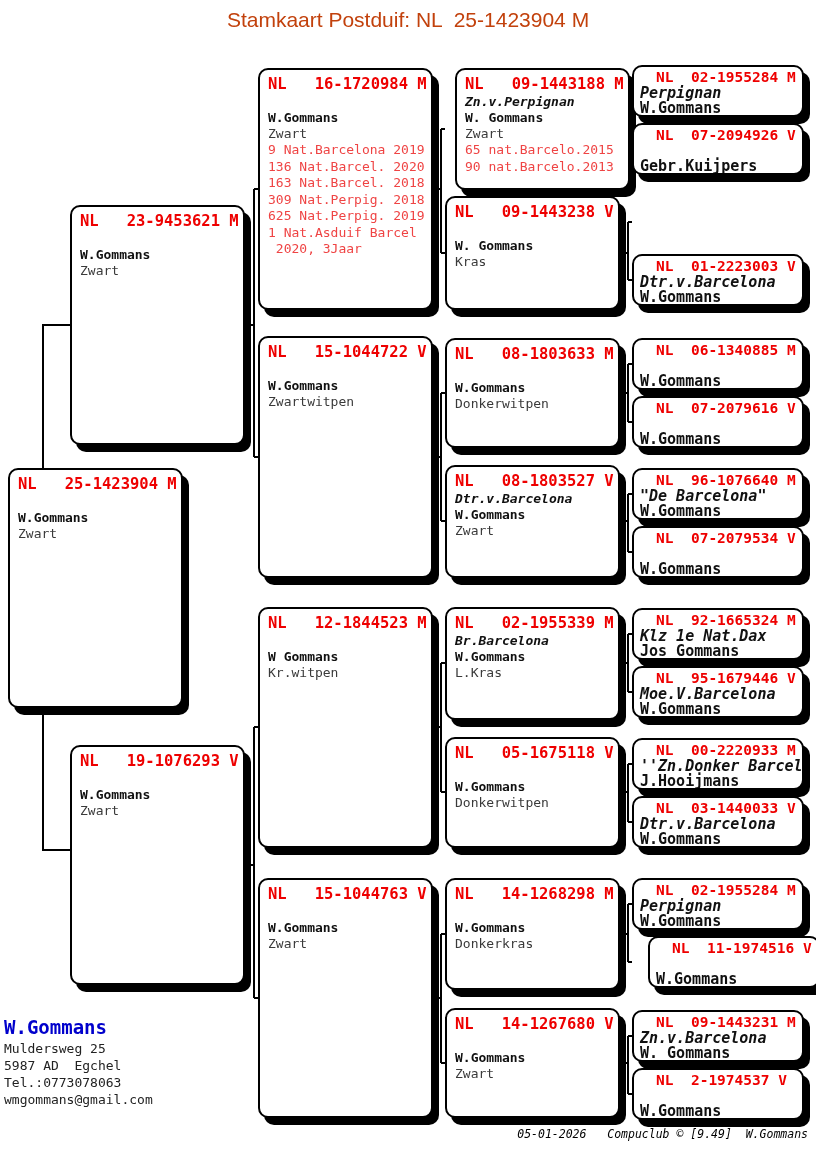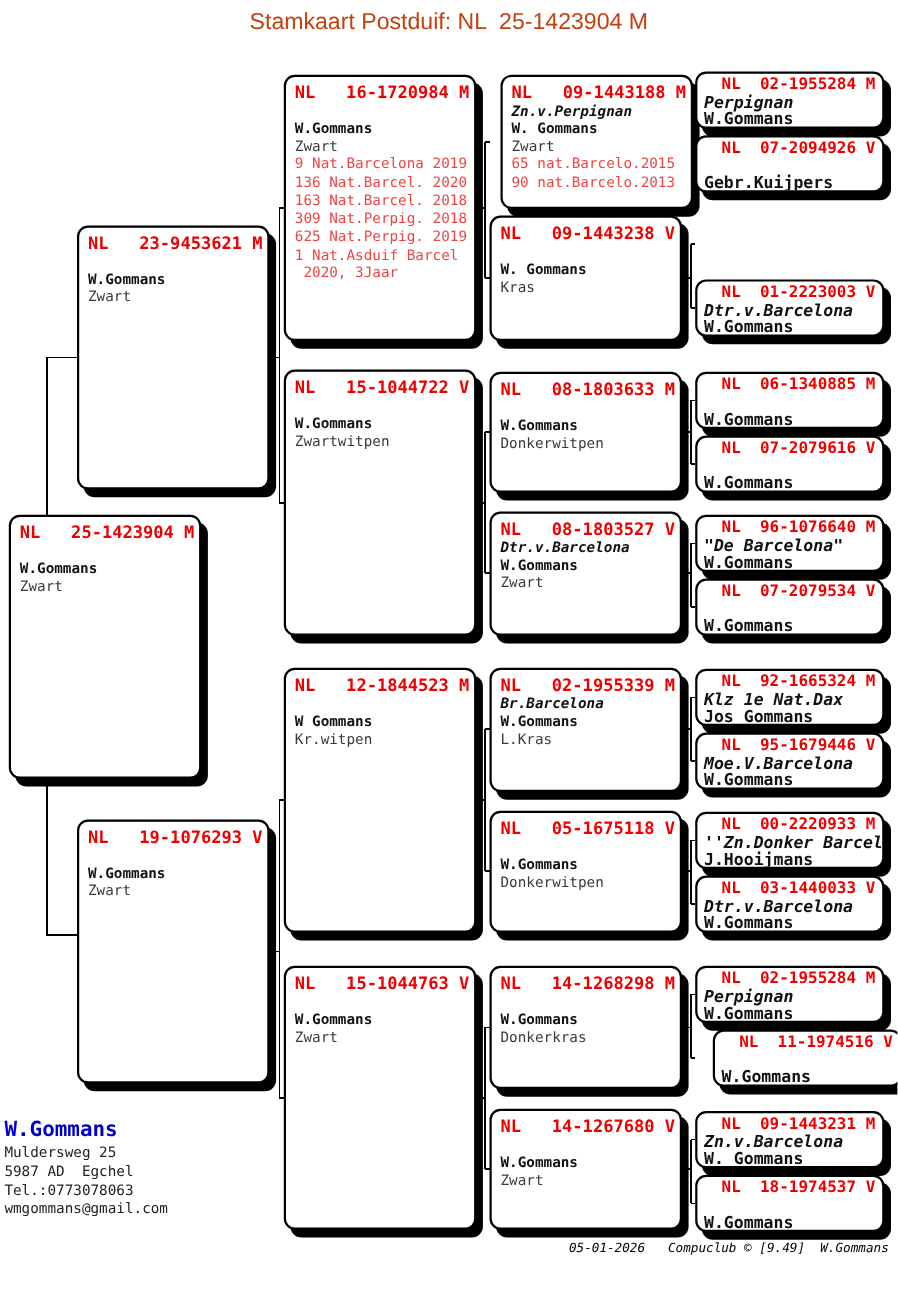--- a/index.html
+++ b/index.html
@@ -203,21 +203,21 @@
   <div class="box b4 nn" style="left:648px;top:936px;width:172px;height:52px">
     <div class="ring">NL  11-1974516 V</div>
     <div class="name">W.Gommans</div>
   </div>
   <div class="box b4" style="left:632px;top:1010px;width:172px;height:52px">
     <div class="ring">NL  09-1443231 M</div>
     <div class="nick">Zn.v.Barcelona</div>
     <div class="name">W. Gommans</div>
   </div>
   <div class="box b4 nn" style="left:632px;top:1068px;width:172px;height:52px">
-    <div class="ring">NL  18-1974537 V</div>
+    <div class="ring">NL  2-1974537 V</div>
     <div class="name">W.Gommans</div>
   </div>
 
   <div id="owner-block">
     <div id="owner-name">W.Gommans</div>
     <div class="owner-line">Muldersweg 25</div>
     <div class="owner-line">5987 AD  Egchel</div>
     <div class="owner-line">Tel.:0773078063</div>
     <div class="owner-line">wmgommans@gmail.com</div>
   </div>

